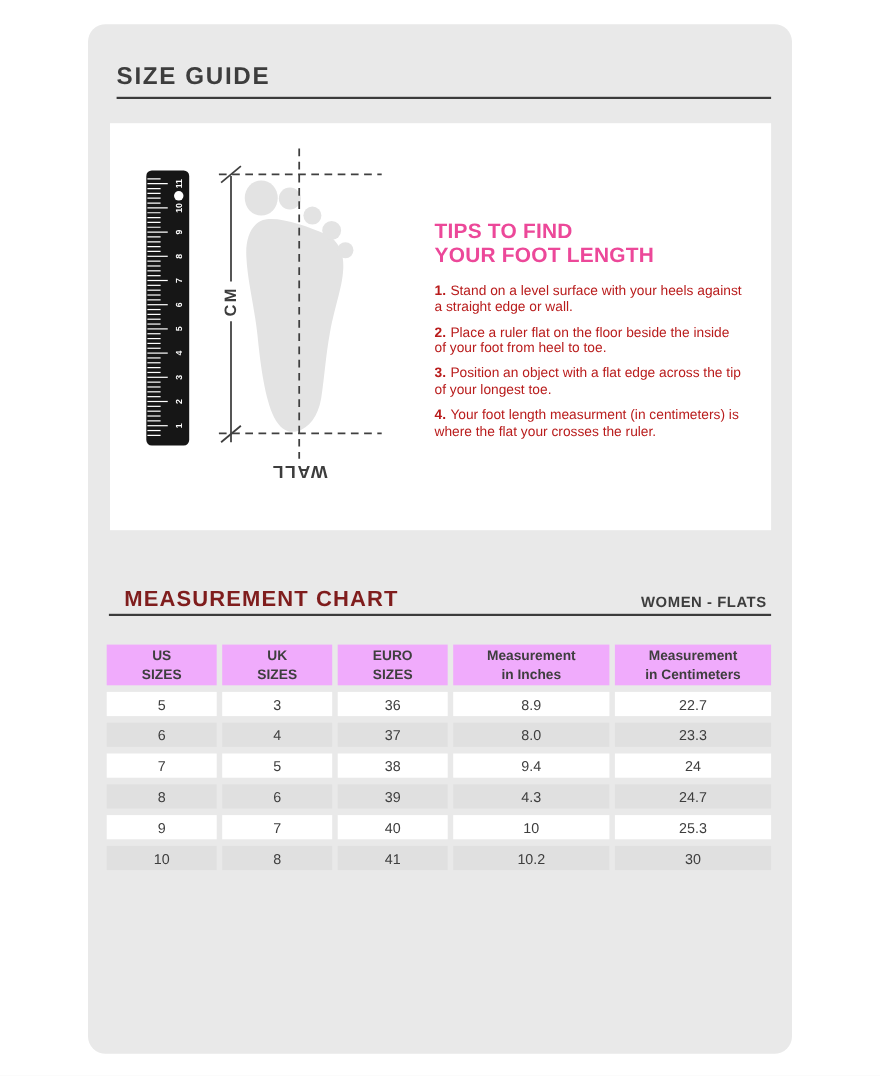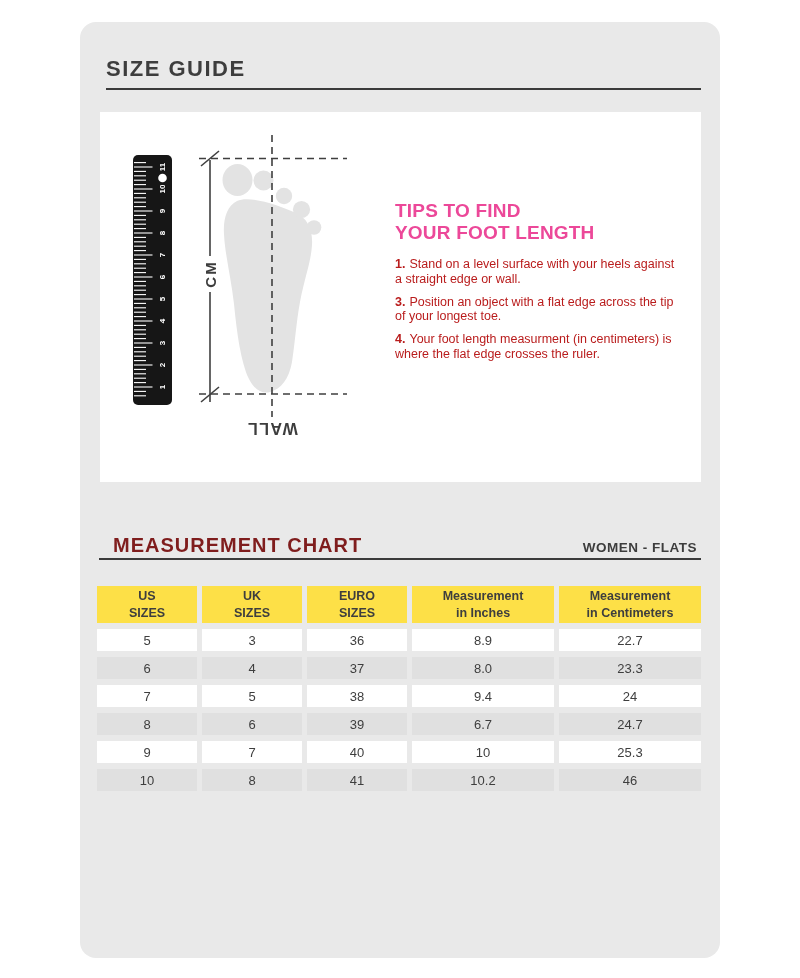--- a/index.html
+++ b/index.html
@@ -18,21 +18,21 @@
   .tip b{font-weight:700;margin-right:4px;}
   .tip span{white-space:pre-line;}
   .mc-heading{position:absolute;left:33px;top:512px;font-size:20px;font-weight:600;letter-spacing:1px;color:#7f1d1d;}
   .mc-category{position:absolute;right:23px;top:518px;font-size:13.5px;font-weight:700;letter-spacing:0.5px;color:#3d3d3d;}
   .mc-underline{position:absolute;left:19px;top:536px;width:602px;border-top:2px solid #3b3b3b;}
   .size-table{position:absolute;left:17px;top:564px;width:604px;}
   .trow{display:flex;gap:5px;margin-bottom:6px;}
   .cell{display:flex;align-items:center;justify-content:center;text-align:center;}
   .c0,.c1,.c2{width:100px;}
   .c3,.c4{width:142px;}
-  .th{background:#fde047;color:#3e3e3e;font-weight:600;font-size:12.5px;line-height:1.3;height:37px;white-space:pre-line;}
+  .th{background:#f0abfc;color:#3e3e3e;font-weight:600;font-size:12.5px;line-height:1.3;height:37px;white-space:pre-line;}
   .td{background:#ffffff;color:#3e3e3e;font-size:13px;height:22px;}
   .td.alt{background:#e0e0e0;}
 </style>
 </head>
 <body>
 
 <div class="panel">
 
   <div class="sg-heading">SIZE GUIDE</div>
   <div class="sg-underline"></div>
@@ -145,24 +145,26 @@
           </g>
       </g>
     </svg>
 
     <div class="tips">
       <h3>TIPS TO FIND
 YOUR FOOT LENGTH</h3>
       <div id="tips-list">
           <div class="tip"><b>1.</b><span>Stand on a level surface with your heels against
 a straight edge or wall.</span></div>
+          <div class="tip"><b>2.</b><span>Place a ruler flat on the floor beside the inside
+of your foot from heel to toe.</span></div>
           <div class="tip"><b>3.</b><span>Position an object with a flat edge across the tip
 of your longest toe.</span></div>
           <div class="tip"><b>4.</b><span>Your foot length measurment (in centimeters) is
-where the flat edge crosses the ruler.</span></div>
+where the flat your crosses the ruler.</span></div>
         </div>
     </div>
   </div>
 
   <div class="mc-heading">MEASUREMENT CHART</div>
   <div class="mc-category">WOMEN - FLATS</div>
   <div class="mc-underline"></div>
 
   <div class="size-table">
     <div class="trow" id="thead">
@@ -196,33 +198,33 @@
           <div class="cell td c0">7</div>
           <div class="cell td c1">5</div>
           <div class="cell td c2">38</div>
           <div class="cell td c3">9.4</div>
           <div class="cell td c4">24</div>
         </div>
         <div class="trow">
           <div class="cell td c0 alt">8</div>
           <div class="cell td c1 alt">6</div>
           <div class="cell td c2 alt">39</div>
-          <div class="cell td c3 alt">6.7</div>
+          <div class="cell td c3 alt">4.3</div>
           <div class="cell td c4 alt">24.7</div>
         </div>
         <div class="trow">
           <div class="cell td c0">9</div>
           <div class="cell td c1">7</div>
           <div class="cell td c2">40</div>
           <div class="cell td c3">10</div>
           <div class="cell td c4">25.3</div>
         </div>
         <div class="trow">
           <div class="cell td c0 alt">10</div>
           <div class="cell td c1 alt">8</div>
           <div class="cell td c2 alt">41</div>
           <div class="cell td c3 alt">10.2</div>
-          <div class="cell td c4 alt">46</div>
+          <div class="cell td c4 alt">30</div>
         </div>
       </div>
   </div>
 
 </div>
 
 </body></html>

